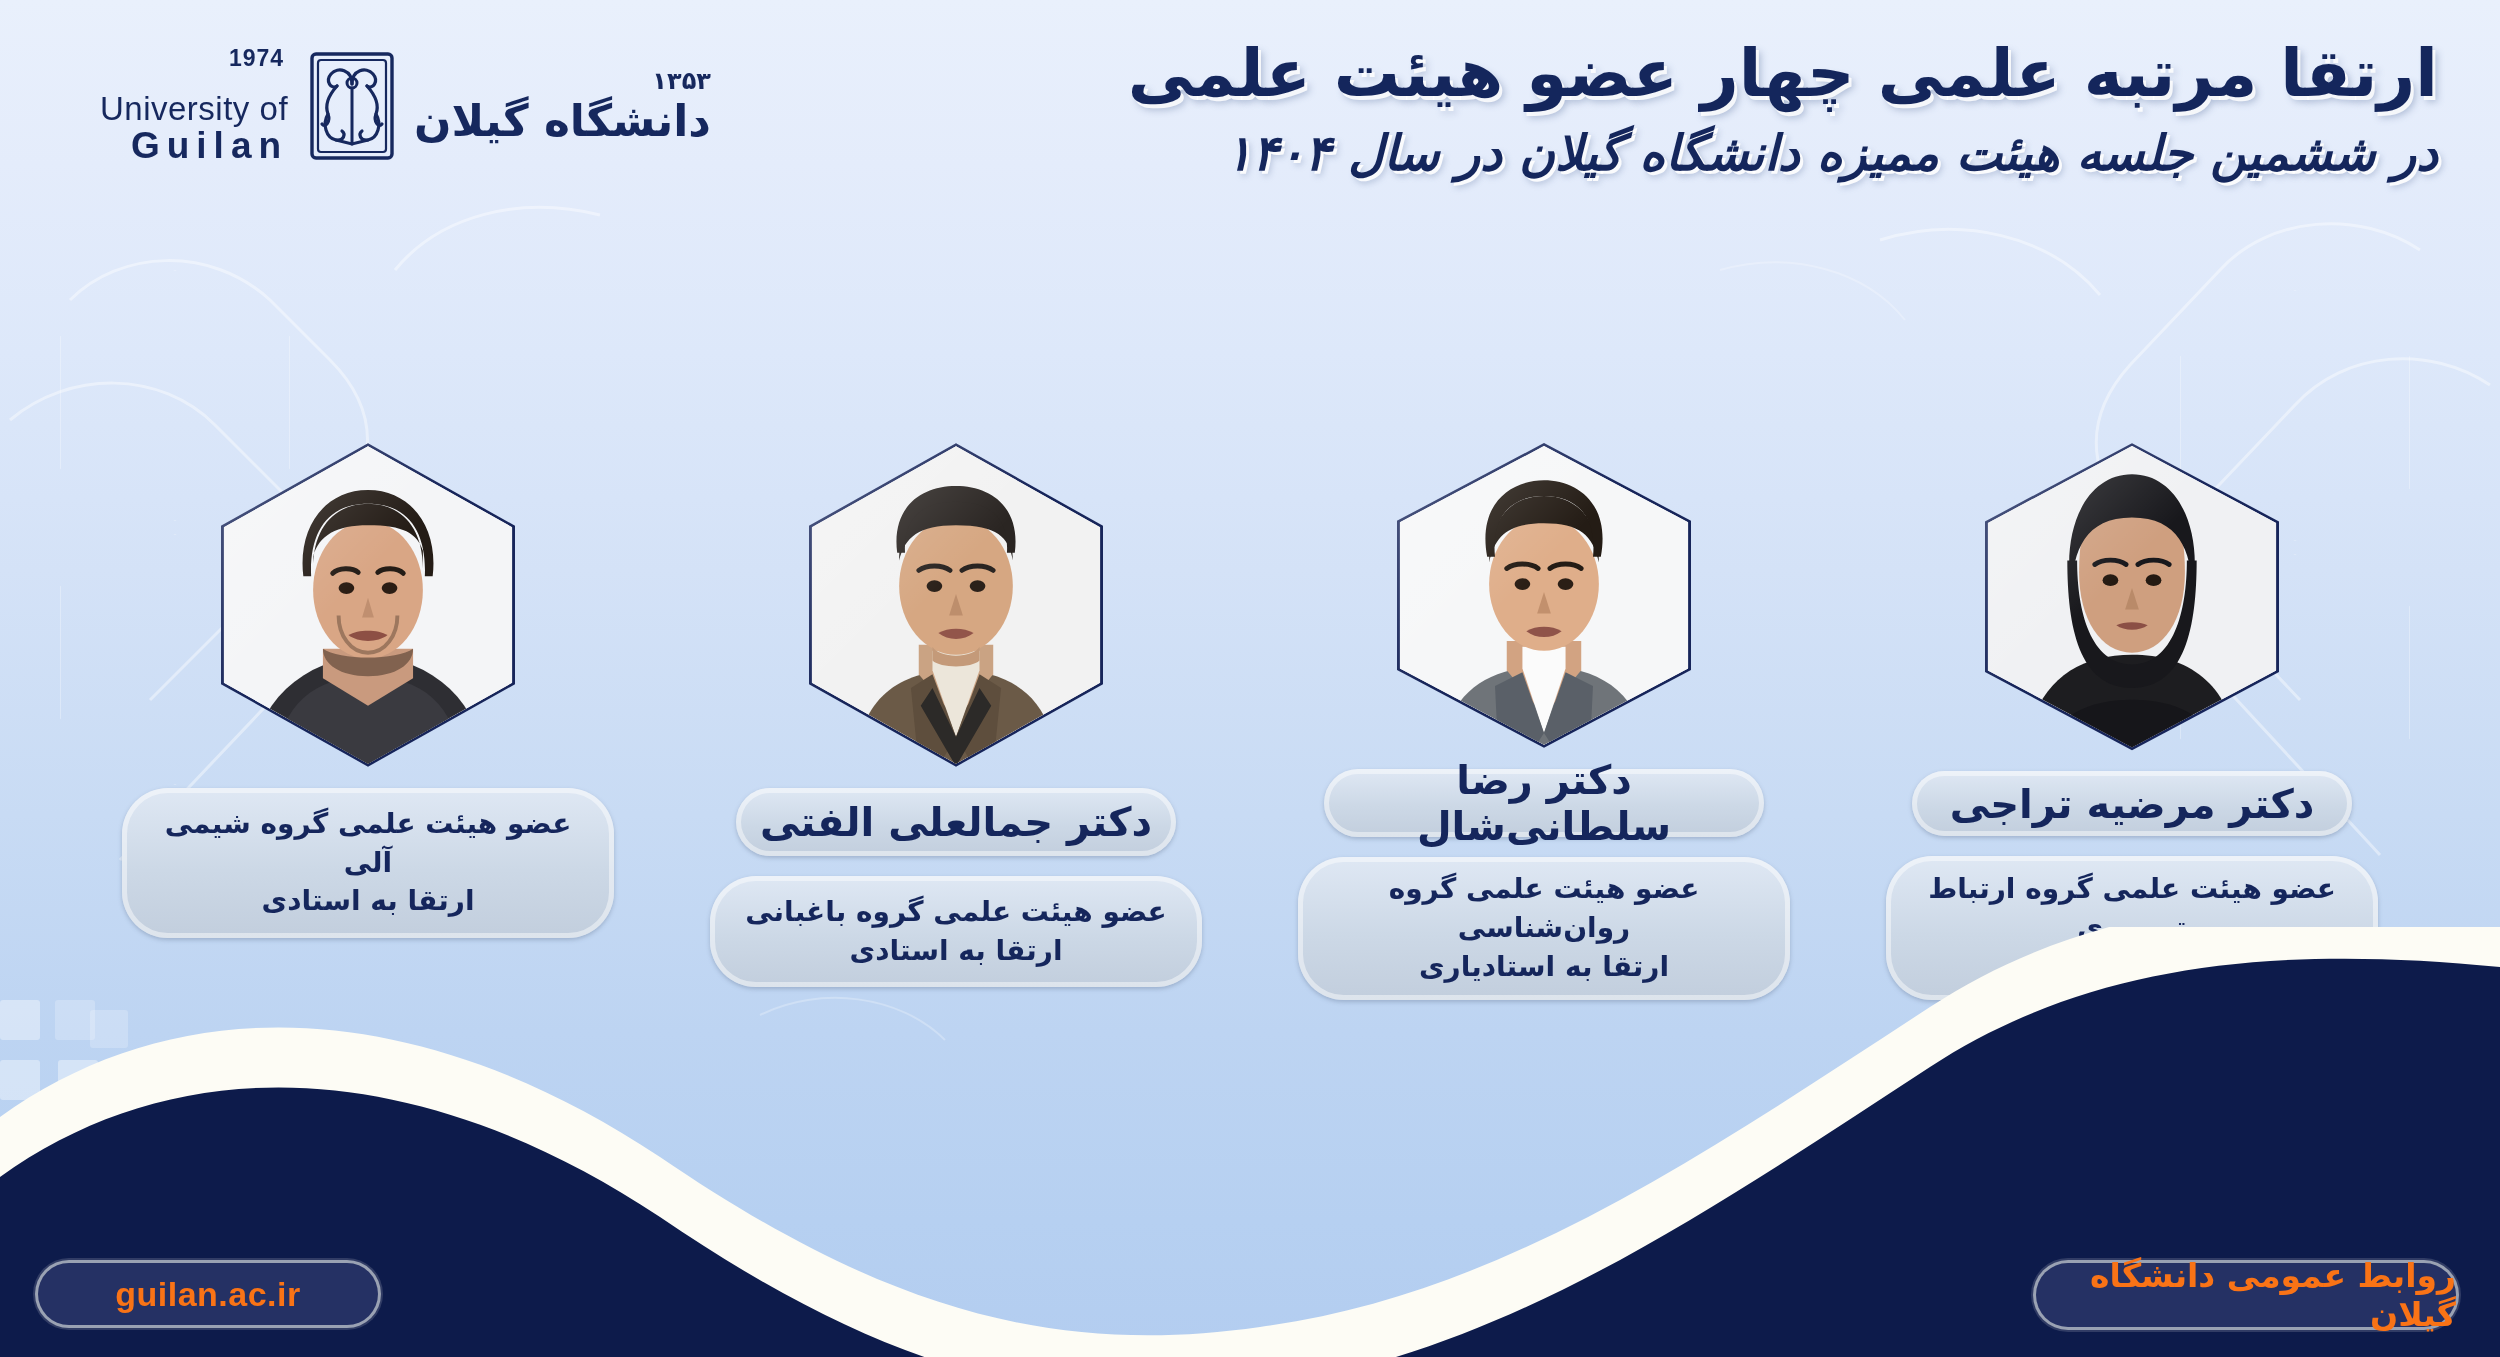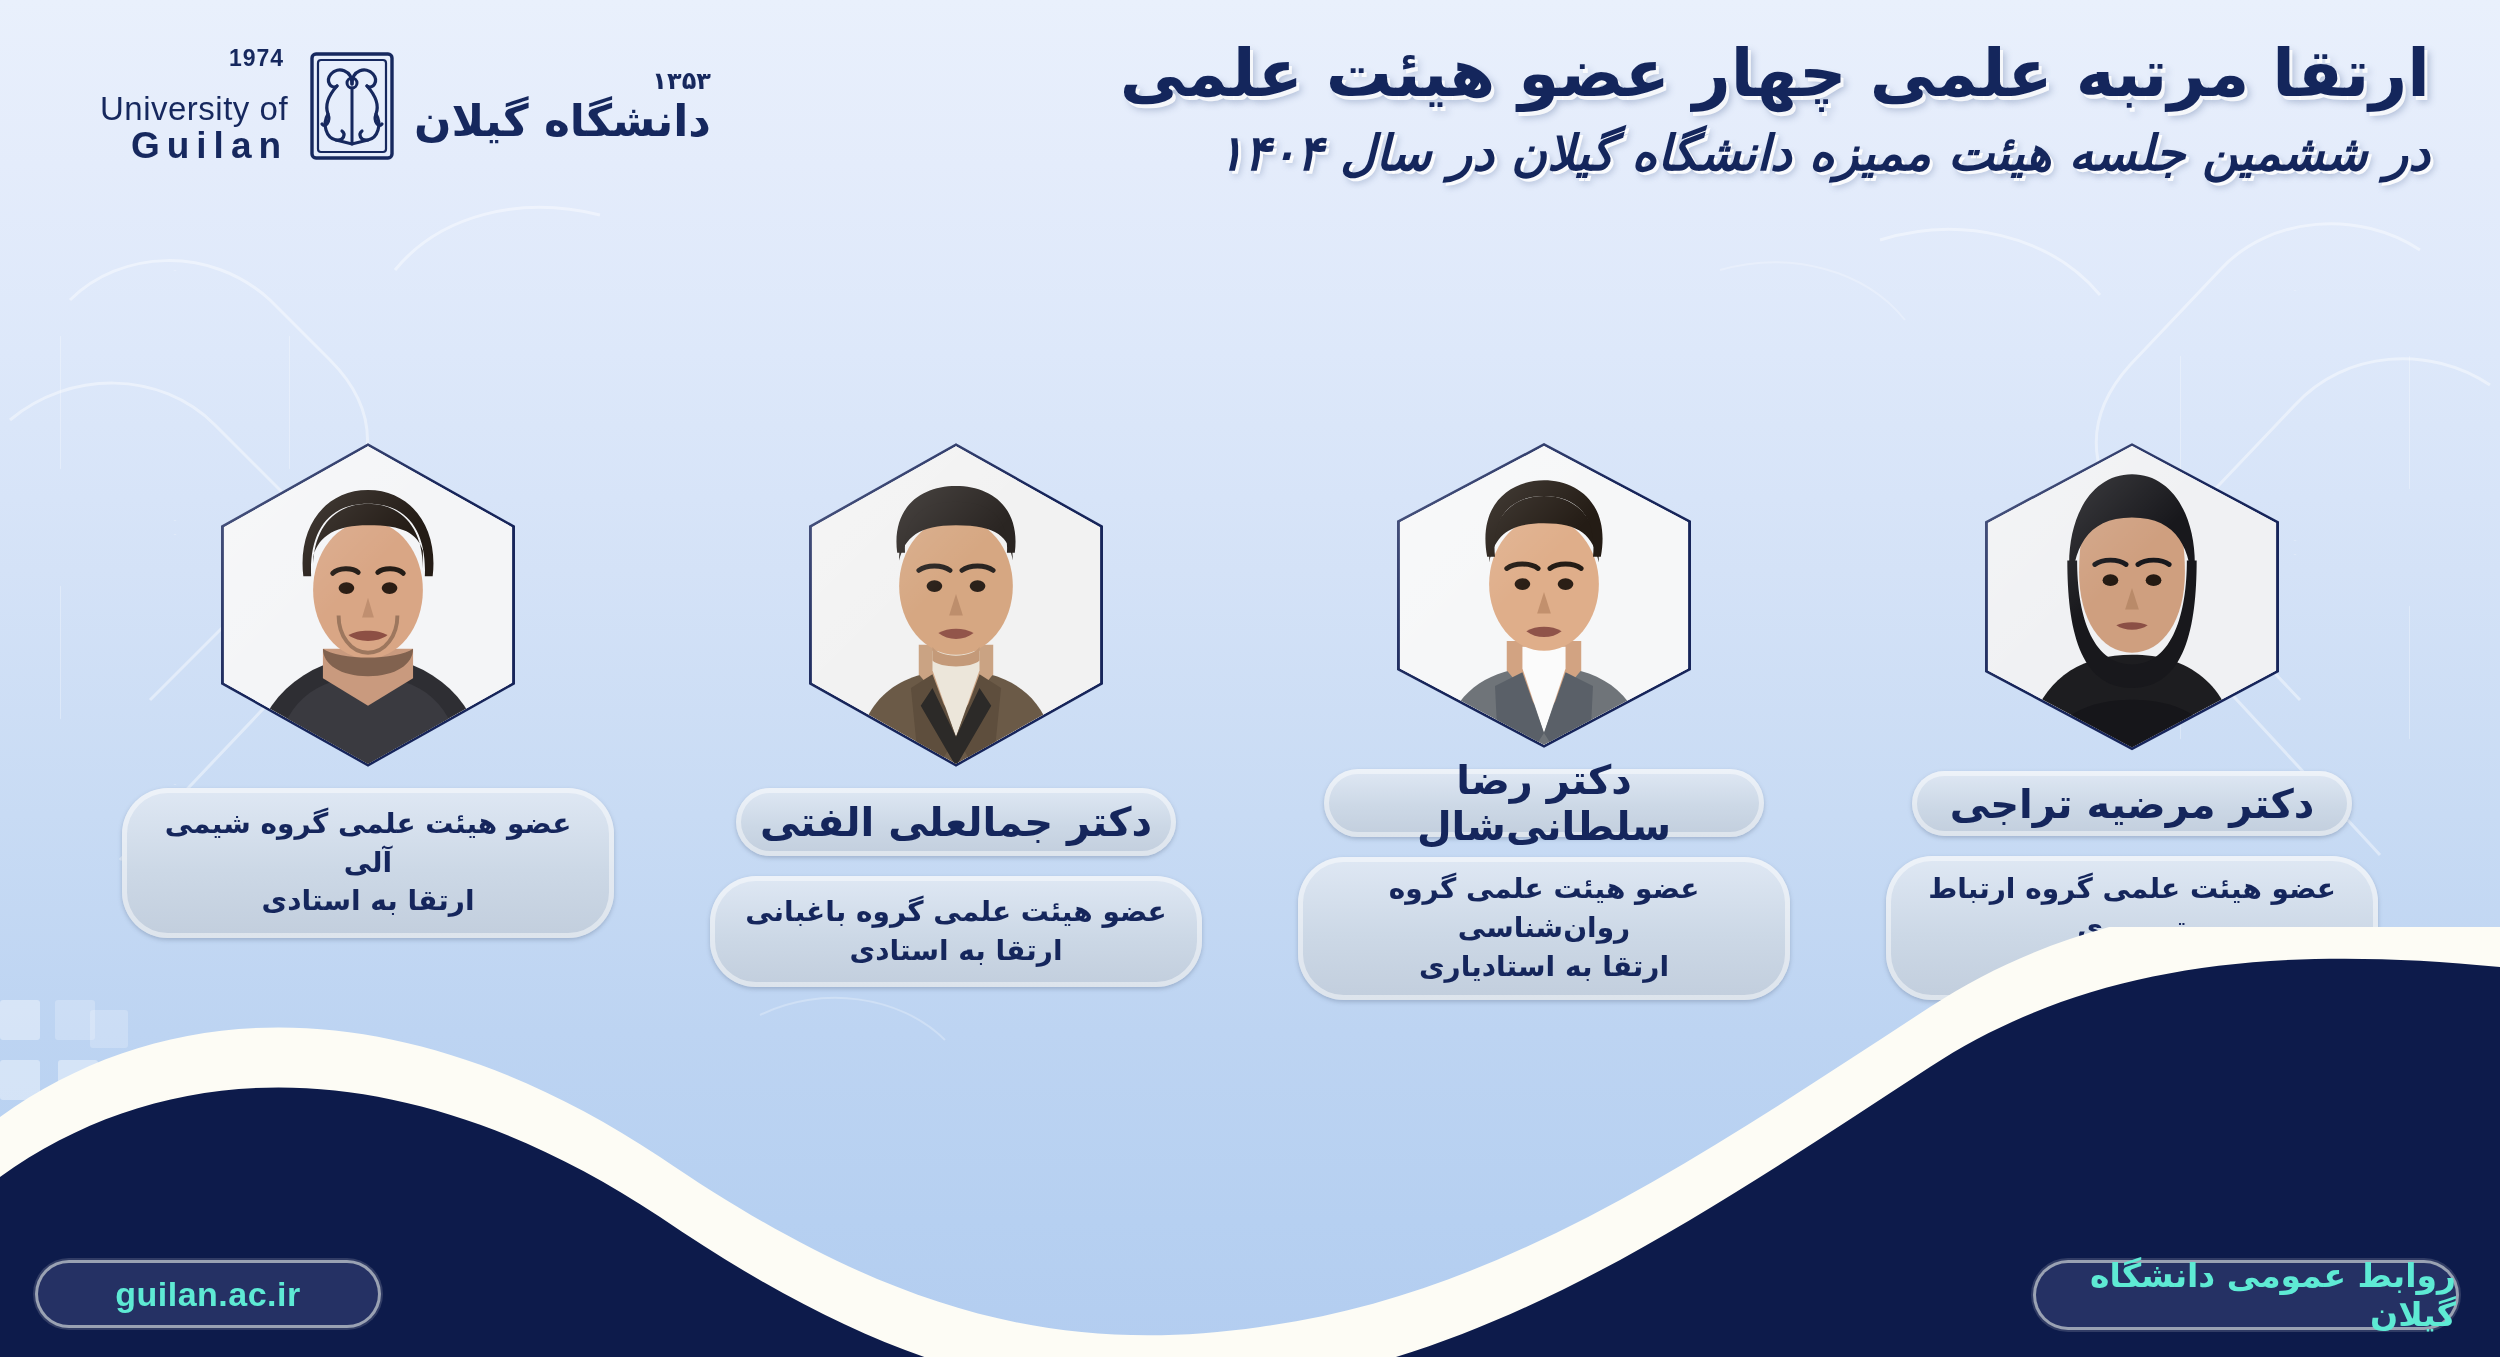--- a/index.html
+++ b/index.html
@@ -79,21 +79,21 @@
   .logo-year-fa { font-size:24px; font-weight:600; margin-bottom:2px; }
   .logo-fa-name {
     font-size:44px; font-weight:700;
     font-family:"DejaVu Sans", sans-serif;
     line-height:1.1;
   }
 
   
   #titles {
     position:absolute;
-    right:70px; top:34px;
+    right:62px; top:34px;
     width:1700px;
     text-align:right;
     direction:rtl;
   }
   #main-title {
     color:#14265c;
     font-size:66px;
     font-weight:700;
     line-height:1.22;
     letter-spacing:-1px;
@@ -195,21 +195,21 @@
     position:absolute;
     left:0; bottom:0;
     width:2500px; height:430px;
   }
 
   .footer-badge {
     position:absolute;
     display:flex; align-items:center; justify-content:center;
     background:#253164;
     border-radius:999px;
-    color:#5eead4;
+    color:#f97316;
     box-shadow:0 0 0 3px #9aa2b3, 0 0 0 5px rgba(255,255,255,0.15);
   }
   #badge-url {
     left:38px; bottom:32px;
     width:340px; height:62px;
     font-family:"Liberation Sans", sans-serif;
     font-size:34px; font-weight:700;
     letter-spacing:0.5px;
     direction:ltr;
   }

